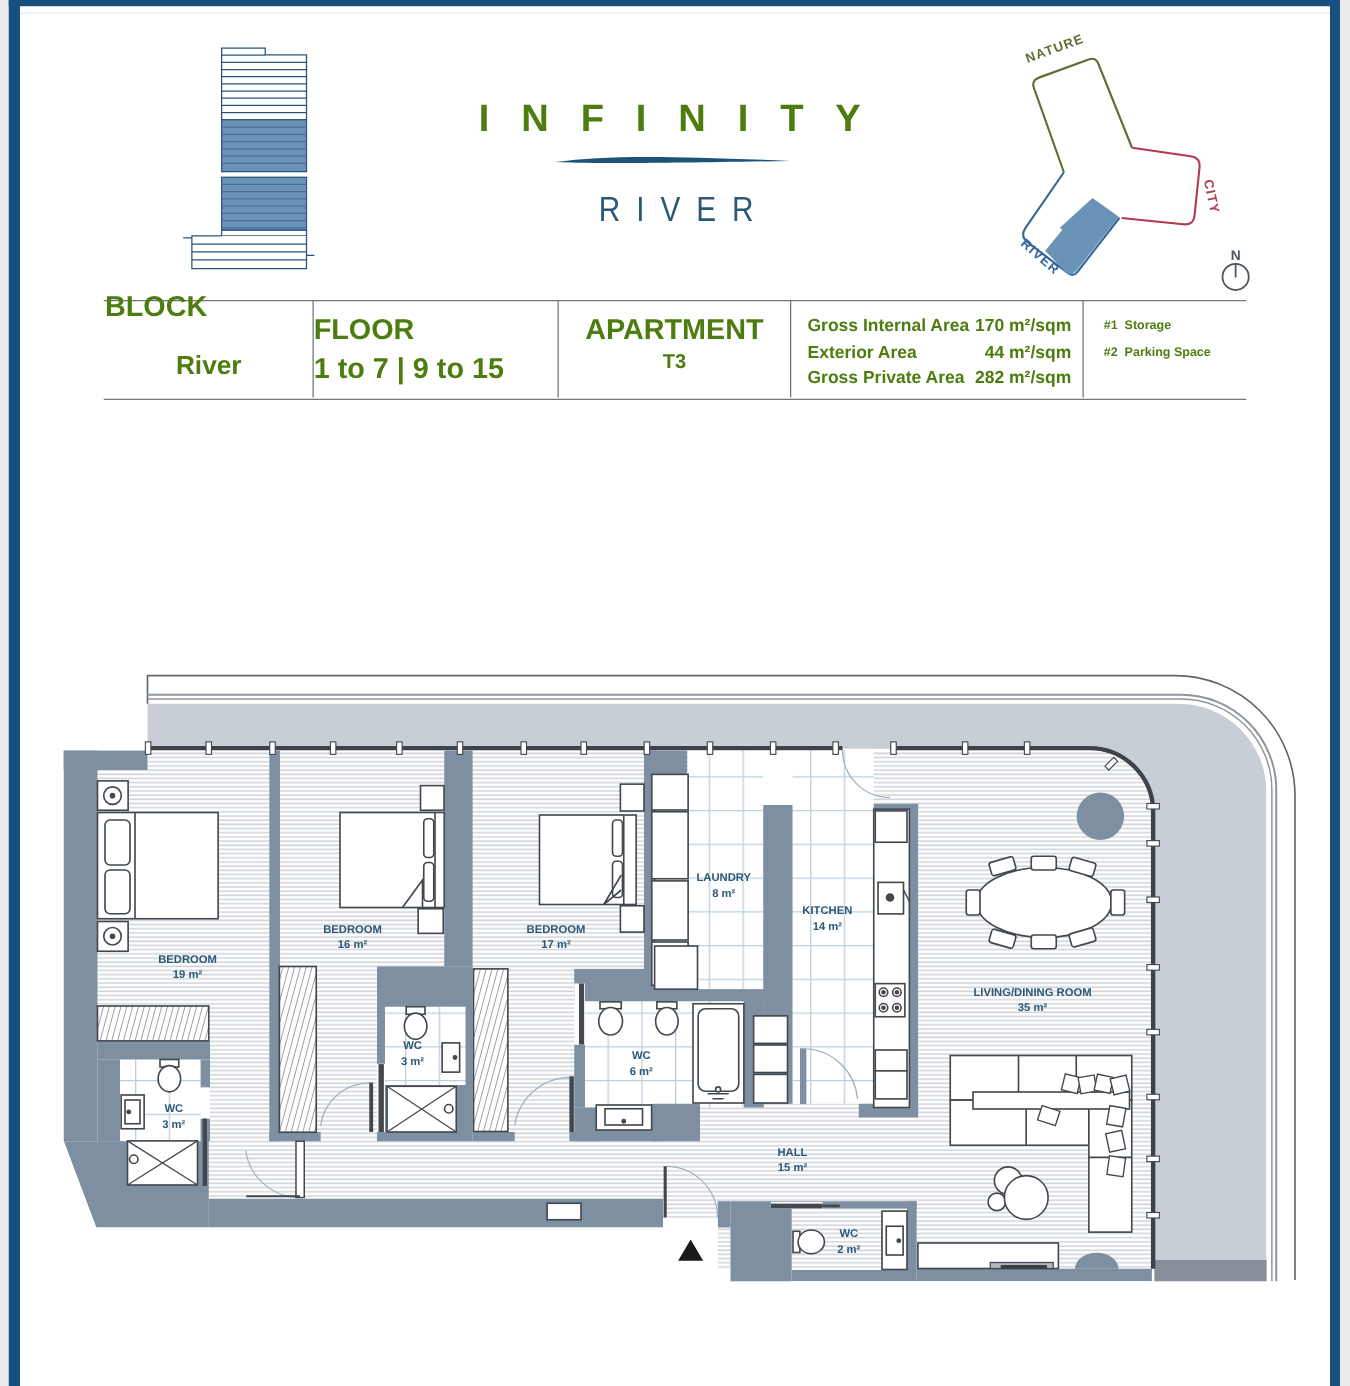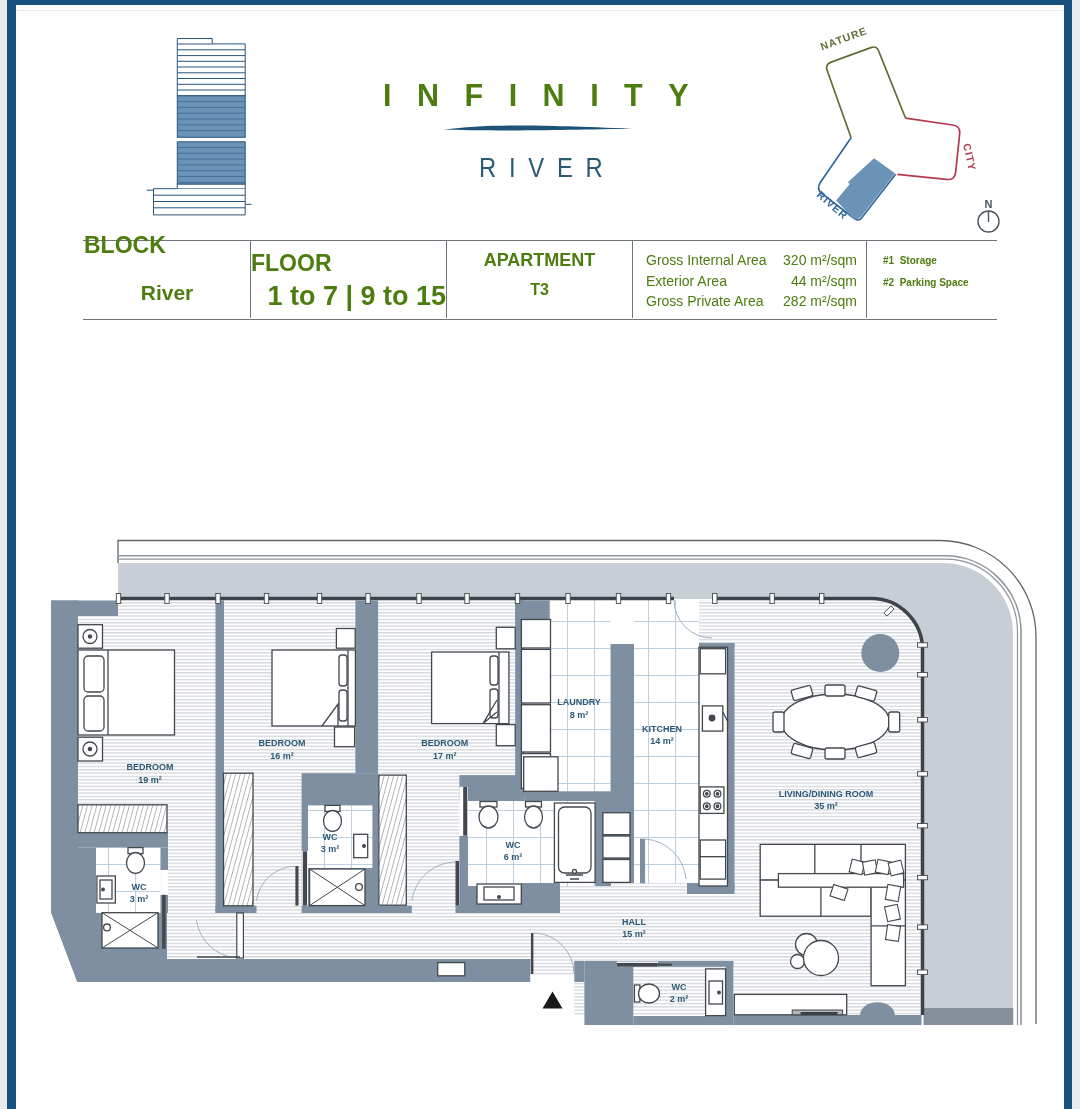--- a/index.html
+++ b/index.html
@@ -469,28 +469,28 @@
 <div class="abs" style="left:632px;top:240px;width:1px;height:78px;background:#6d767c;"></div>
 
 <div class="abs" style="left:866px;top:240px;width:1px;height:78px;background:#6d767c;"></div>
 
 <div class="abs navy" style="left:84px;top:232px;width:166px;font-size:23px;font-weight:bold;">BLOCK</div>
 
 <div class="abs navy" style="left:84px;top:281px;width:166px;text-align:center;font-size:21px;font-weight:bold;">River</div>
 
 <div class="abs navy" style="left:251px;top:250px;width:195px;text-align:left;font-size:23px;font-weight:bold;">FLOOR</div>
 
-<div class="abs navy" style="left:251px;top:281px;width:195px;text-align:right;font-size:27px;font-weight:bold;">1 to 7 | 9 to 15</div>
-
-<div class="abs navy" style="left:447px;top:250px;width:185px;text-align:center;font-size:18px;font-weight:bold;">APARTMENT</div>
+<div class="abs navy" style="left:251px;top:281px;width:195px;text-align:left;font-size:23px;font-weight:bold;">1 to 7 | 9 to 15</div>
+
+<div class="abs navy" style="left:447px;top:250px;width:185px;text-align:center;font-size:23px;font-weight:bold;">APARTMENT</div>
 
 <div class="abs navy" style="left:447px;top:281px;width:185px;text-align:center;font-size:16px;font-weight:bold;">T3</div>
 
-<div class="abs navy" style="left:646px;top:250px;width:211px;font-size:14px;font-weight:normal;line-height:20.5px;white-space:nowrap;">
-  <div>Gross Internal Area<span class="abs" style="right:0;">320 m²/sqm</span></div>
+<div class="abs navy" style="left:646px;top:250px;width:211px;font-size:14px;font-weight:bold;line-height:20.5px;white-space:nowrap;">
+  <div>Gross Internal Area<span class="abs" style="right:0;">170 m²/sqm</span></div>
   <div>Exterior Area<span class="abs" style="right:0;top:20.5px;">44 m²/sqm</span></div>
   <div>Gross Private Area<span class="abs" style="right:0;top:41px;">282 m²/sqm</span></div>
 </div>
 
 <div class="abs navy" style="left:883px;top:250px;width:130px;font-size:10px;font-weight:bold;line-height:21.5px;white-space:nowrap;">
   <div>#1&nbsp; Storage</div>
   <div>#2&nbsp; Parking Space</div>
 </div>
 
 </body></html>

